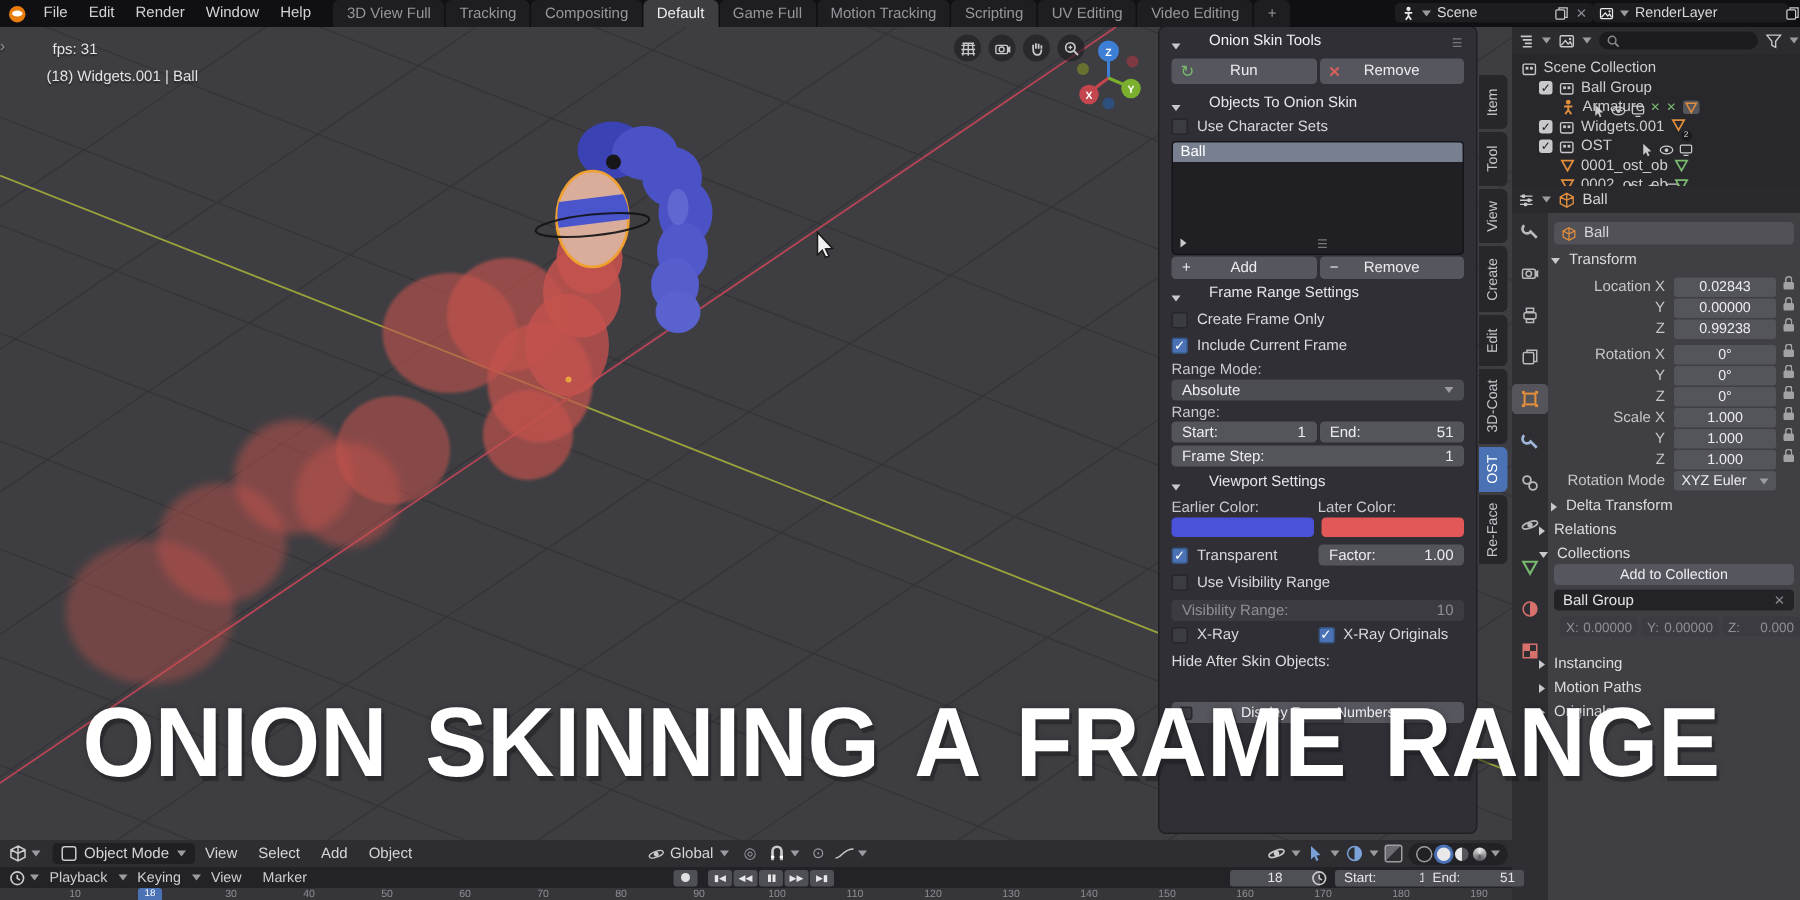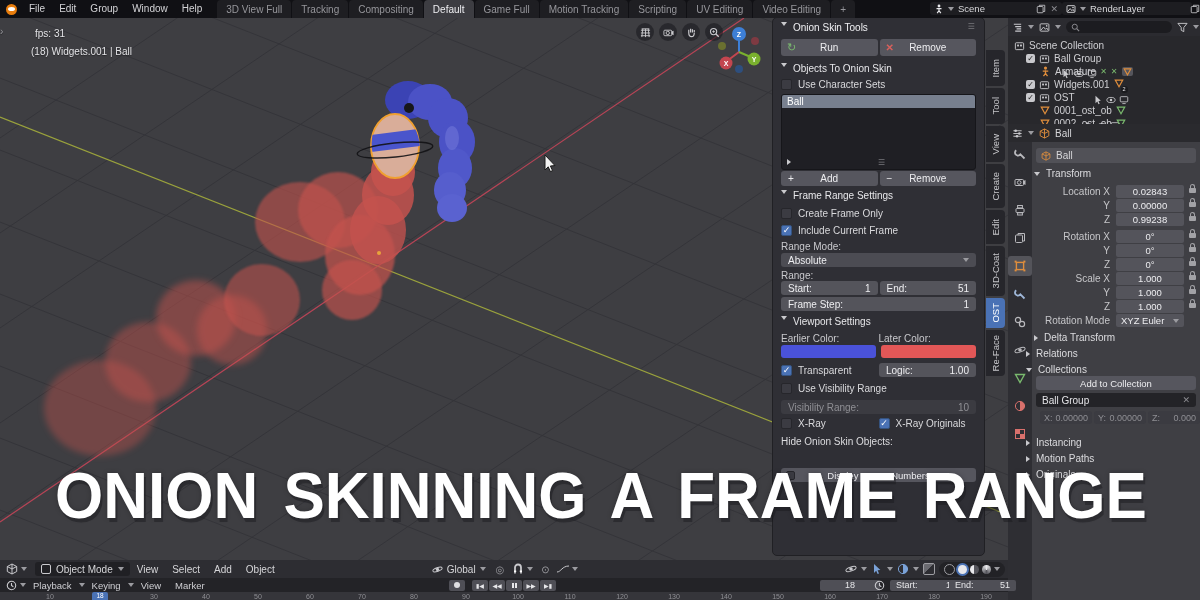--- a/index.html
+++ b/index.html
@@ -22,21 +22,21 @@
   
   .np{left:772px;top:17px;width:213px;height:539px;background:#2f2f35;border:1px solid #202024;border-radius:5px;z-index:20;font-size:10px;color:#d9d9dc;box-sizing:border-box}
   .np .r{position:absolute;left:8px;right:8px}
   .fld{background:#54545b;border-radius:3px;height:14px;display:flex;align-items:center;justify-content:space-between;padding:0 7px;color:#ededf0}
   .fld.dis{background:#3b3b41;color:#8f8f94}
   .btn{background:#56565e;border-radius:3px;height:17px;display:flex;align-items:center;justify-content:center;color:#ededf0;position:relative}
   .chk{width:11px;height:11px;background:#3b3b42;border:1px solid #26262b;border-radius:2px;flex:none;box-sizing:border-box}
   .chk.on{background:#4a72b5;border-color:#35537f}
   .chk.on::after{content:"✓";color:#fff;font-size:9px;line-height:9px;display:block;text-align:center}
   .cl{display:flex;align-items:center;gap:6px}
-  .sech{display:flex;align-items:flex-start;gap:6px;color:#e7e7ea}
+  .sech{display:flex;align-items:flex-end;gap:19px;color:#e7e7ea}
   .td{width:0;height:0;border-left:3.5px solid transparent;border-right:3.5px solid transparent;border-top:4.5px solid #c9c9cd;flex:none}
   .tr{width:0;height:0;border-top:3.5px solid transparent;border-bottom:3.5px solid transparent;border-left:4.5px solid #c9c9cd;flex:none}
   .grip{color:#77777c;font-size:8px;letter-spacing:1px}
   .swatch{height:13px;border-radius:3px}
   
   .vtab{position:absolute;left:986px;width:19px;background:#26262b;color:#c6c6ca;border-radius:0 4px 4px 0;display:flex;align-items:center;justify-content:center;z-index:19}
   .vtab span{writing-mode:vertical-rl;transform:rotate(180deg);font-size:9.5px;white-space:nowrap}
   .vtab.act{background:#4a72b5;color:#fff}
   
   .olh{left:1008px;top:18px;width:192px;height:18px;background:#2b2b30;z-index:10;display:flex;align-items:center;gap:5px;padding-left:4px;box-sizing:border-box}
@@ -299,21 +299,21 @@
     <circle cx="7" cy="22" r="4" fill="#6a7030"></circle>
       <circle cx="40" cy="17" r="4" fill="#7e3a42"></circle>
       <circle cx="24" cy="45" r="4" fill="#2e4f7e"></circle>
   </svg>
 </div>
 
 <div class="abs tb">
   <div class="blogo"></div>
   <span class="menu">File</span>
   <span class="menu">Edit</span>
-  <span class="menu">Group</span>
+  <span class="menu">Render</span>
   <span class="menu">Window</span>
   <span class="menu">Help</span>
   <span style="width:8px"></span>
   <span class="tab">3D View Full</span>
   <span class="tab">Tracking</span>
   <span class="tab">Compositing</span>
   <span class="tab active">Default</span>
   <span class="tab">Game Full</span>
   <span class="tab">Motion Tracking</span>
   <span class="tab">Scripting</span>
@@ -425,21 +425,21 @@
   <div class="r" style="top:327px;display:flex;gap:5px">
     <div class="swatch" style="flex: 1 1 0%; background: rgb(74, 82, 217);"></div>
     <div class="swatch" style="flex: 1 1 0%; background: rgb(226, 87, 87);"></div>
   </div>
   <div class="r" style="top:345px;display:flex;align-items:center">
     <span class="cl" style="flex:1">
       <span class="chk on"></span>
       <span>Transparent</span>
     </span>
     <div class="fld" style="width:83px">
-      <span>Logic:</span>
+      <span>Factor:</span>
       <span>1.00</span>
     </div>
   </div>
   <div class="r cl" style="top:365px">
     <span class="chk"></span>
     <span>Use Visibility Range</span>
   </div>
   <div class="r fld dis" style="top:382px">
     <span>Visibility Range:</span>
     <span>10</span>
@@ -447,21 +447,21 @@
   <div class="r" style="top:400px;display:flex">
     <span class="cl" style="flex:1">
       <span class="chk"></span>
       <span>X-Ray</span>
     </span>
     <span class="cl" style="flex:1">
       <span class="chk on"></span>
       <span>X-Ray Originals</span>
     </span>
   </div>
-  <div class="r" style="top:418px;color:#dcdcdf">Hide Onion Skin Objects:</div>
+  <div class="r" style="top:418px;color:#dcdcdf">Hide After Skin Objects:</div>
   <div class="r" style="top:450px;display:flex">
     <span class="cl" style="flex:1">
       <span class="chk"></span>
       <span>Before</span>
     </span>
     <span class="cl" style="flex:1">
       <span class="chk"></span>
       <span>After</span>
     </span>
     <span class="cl" style="flex:0.7">

